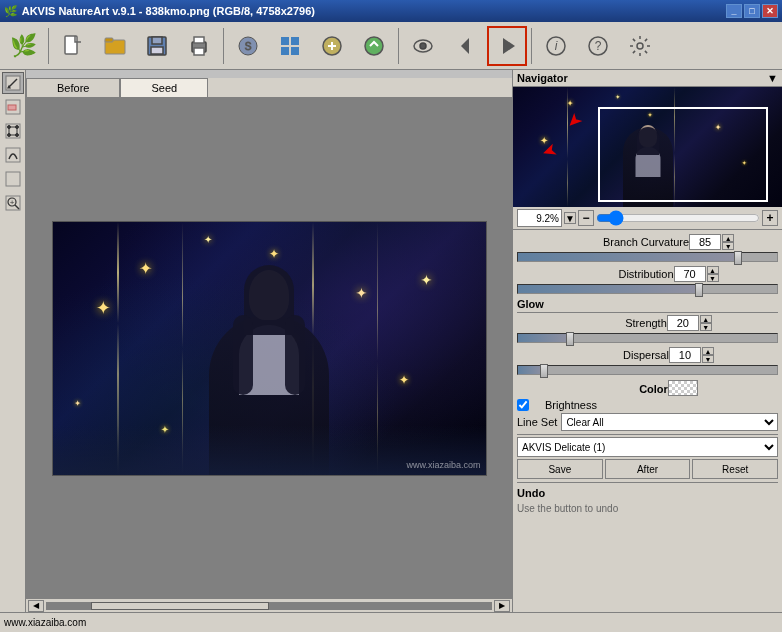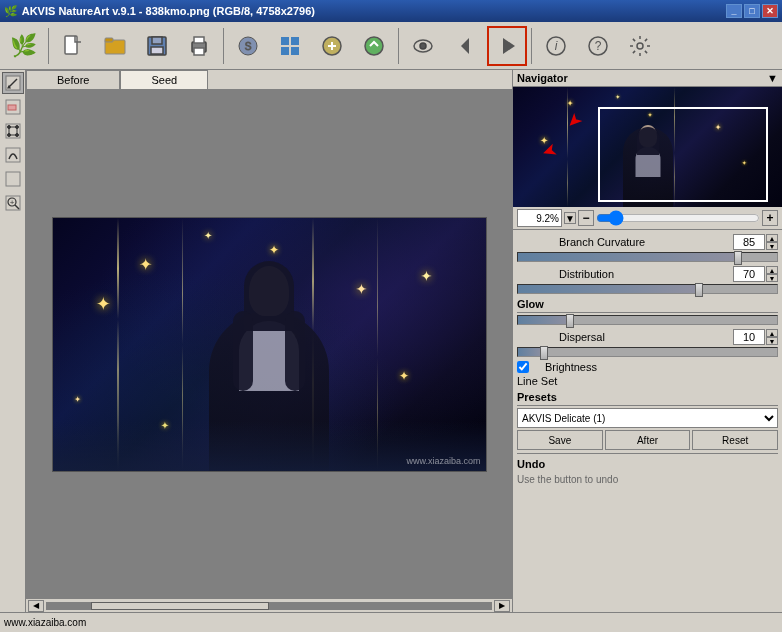--- a/index.html
+++ b/index.html
@@ -82,20 +82,21 @@
     }
     .tool-btn.active { background: #b0b0b0; border: 1px solid #606060; }
 
     
     .canvas-area {
       flex: 1;
       background: #808080;
       display: flex;
       flex-direction: column;
       overflow: hidden;
+      margin-top: 8px;
     }
     .canvas-tabs {
       display: flex;
       background: #d4d0c8;
       border-bottom: 1px solid #808080;
     }
     .canvas-tab {
       padding: 3px 30px;
       border: 1px solid #808080;
       border-bottom: none;
@@ -183,21 +184,21 @@
 
     
     .params-panel {
       flex: 1;
       overflow-y: auto;
       padding: 4px;
     }
     .param-row {
       display: flex;
       align-items: center;
-      justify-content: space-between;
+      justify-content: center;
       margin-bottom: 2px;
       padding-left: 42px;
     }
     .param-label { font-size: 11px; color: #000; }
     .param-value-box {
       display: flex;
       align-items: center;
       gap: 1px;
     }
     .param-num {
@@ -620,20 +621,30 @@
       <div style="width:100%; height:10px; background:#a8a8a8; border:1px inset #888; position:relative; margin-bottom:4px;">
         <div style="position:absolute; left:0; top:0; width:70%; height:100%; background:linear-gradient(to right, #6080a0, #9090a0);"></div>
         <div style="position:absolute; left:70%; top:-2px; transform:translateX(-50%); width:8px; height:14px; background:linear-gradient(to bottom,#e0e0e0,#b0b0b0); border:1px solid #606060;"></div>
       </div>
       
       
       <div class="section-header">Glow</div>
       <div class="section-divider"></div>
       
       
+      <div class="param-row">
+        <span class="param-label">Strength</span>
+        <div class="param-value-box">
+          <input type="text" class="param-num" value="20" style="">
+          <div class="param-spinner">
+            <div class="spin-btn">▲</div>
+            <div class="spin-btn">▼</div>
+          </div>
+        </div>
+      </div>
       <div style="width:100%; height:10px; background:#a8a8a8; border:1px inset #888; position:relative; margin-bottom:4px;">
         <div style="position:absolute; left:0; top:0; width:20%; height:100%; background:linear-gradient(to right, #6080a0, #9090a0);"></div>
         <div style="position:absolute; left:20%; top:-2px; transform:translateX(-50%); width:8px; height:14px; background:linear-gradient(to bottom,#e0e0e0,#b0b0b0); border:1px solid #606060;"></div>
       </div>
       
       
       <div class="param-row">
         <span class="param-label">Dispersal</span>
         <div class="param-value-box">
           <input type="text" class="param-num" value="10" style="">
@@ -642,36 +653,42 @@
             <div class="spin-btn">▼</div>
           </div>
         </div>
       </div>
       <div style="width:100%; height:10px; background:#a8a8a8; border:1px inset #888; position:relative; margin-bottom:4px;">
         <div style="position:absolute; left:0; top:0; width:10%; height:100%; background:linear-gradient(to right, #6080a0, #9090a0);"></div>
         <div style="position:absolute; left:10%; top:-2px; transform:translateX(-50%); width:8px; height:14px; background:linear-gradient(to bottom,#e0e0e0,#b0b0b0); border:1px solid #606060;"></div>
       </div>
       
       
+      <div class="param-row">
+        <span class="section-header">Color</span>
+        <div class="color-swatch"></div>
+      </div>
       
       
       <div class="checkbox-row">
         <input type="checkbox" class="cb" checked="" style="">
         <span>Brightness</span>
       </div>
       
       
       
       
       <div class="lineset-row">
         <span class="lineset-label">Line Set</span>
-      </div>
-      
-      
-      <div class="section-header">Presets</div>
+        <select class="lineset-select">
+          <option>Clear All</option>
+        </select>
+      </div>
+      
+      
       <div class="section-divider"></div>
       <select class="presets-select">
         <option>AKVIS Delicate (1)</option>
         <option>AKVIS Natural</option>
         <option>AKVIS Soft</option>
       </select>
       <div class="preset-btns">
         <button class="preset-btn">Save</button>
         <button class="preset-btn">After</button>
         <button class="preset-btn">Reset</button>

